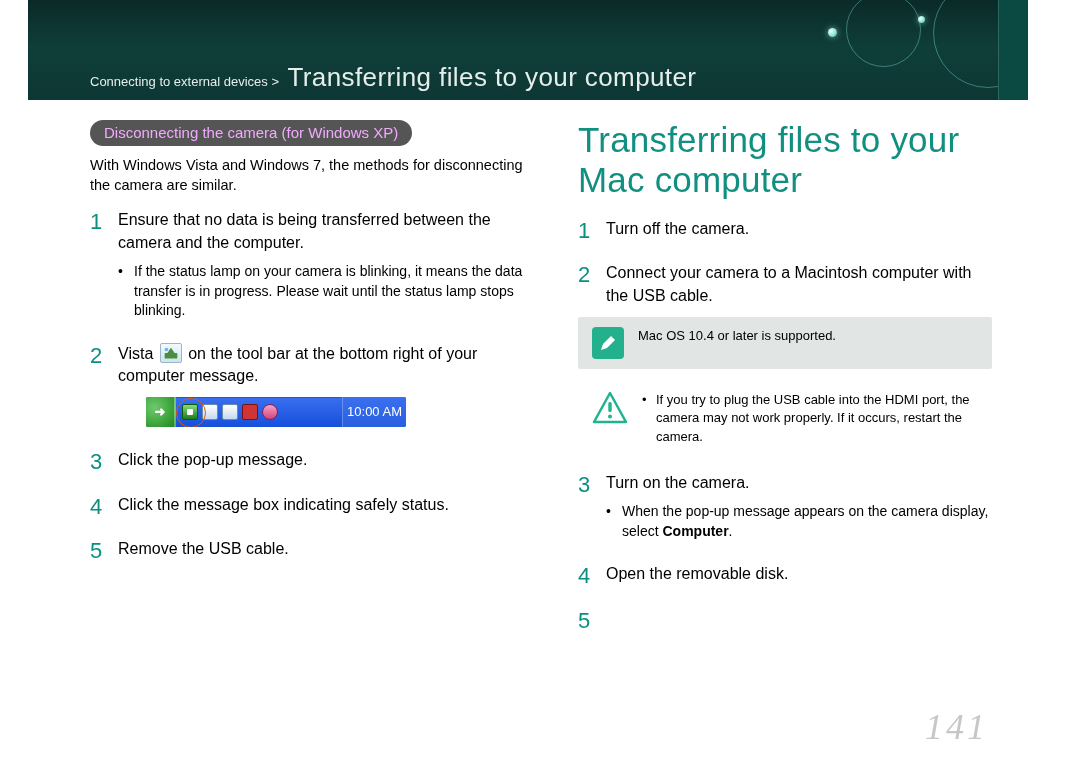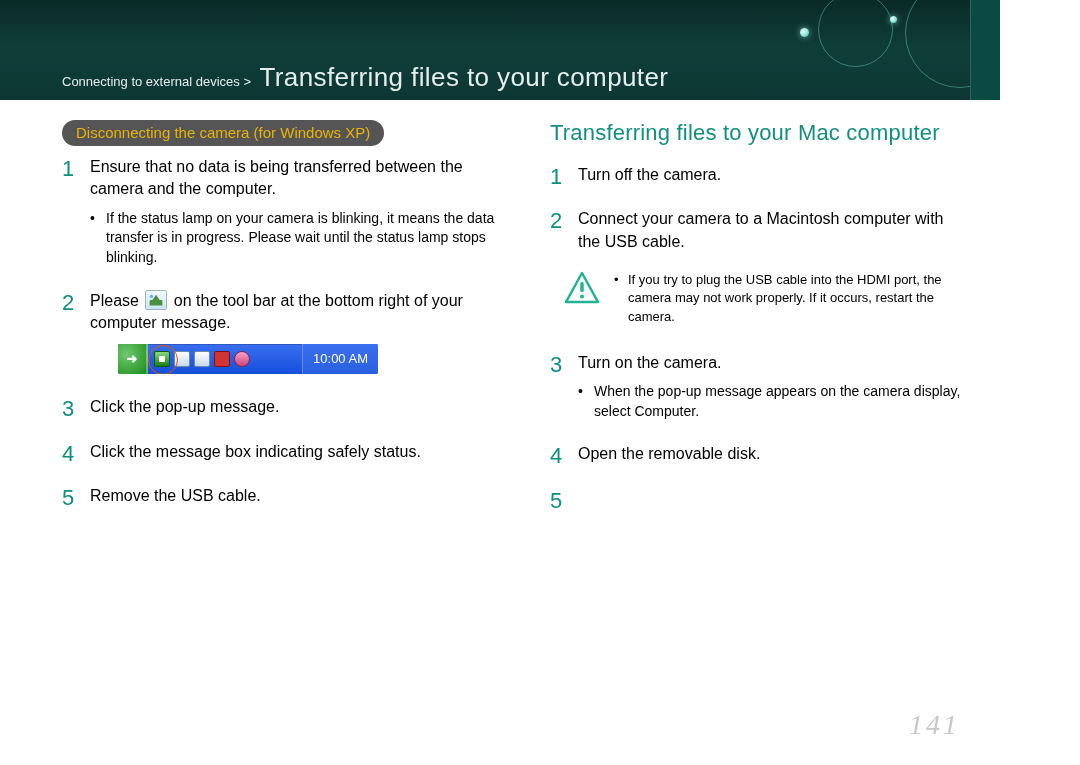--- a/index.html
+++ b/index.html
@@ -1,17 +1,17 @@
 <!DOCTYPE html>
 <html><head>
 <meta charset="utf-8">
 <style>
   * { margin:0; padding:0; box-sizing:border-box; }
   body { font-family: Arial, Helvetica, sans-serif; background:#fff; color:#000; }
-  .page { width:1000px; height:765px; position:relative; background:#fff; overflow:hidden; }
+  .page { width:1000px; height:765px; position:relative; background:#fff; overflow:hidden;margin-left:28px; }
 
   
   .topband { position:absolute; top:0; left:0; right:0; height:100px; background:linear-gradient(to bottom,#0a2a28 0%, #0f3e39 48%, #0d3734 100%); z-index:0; }
   .topband .ring1 { position:absolute; width:110px; height:110px; border:1.5px solid rgba(150,255,245,0.35); border-radius:50%; top:-22px; left:905px; }
   .topband .ring2 { position:absolute; width:75px; height:75px; border:1.5px solid rgba(150,255,245,0.35); border-radius:50%; top:-8px; left:818px; }
   .topband .dot  { position:absolute; width:9px; height:9px; border-radius:50%; background:radial-gradient(circle at 35% 35%, #eafdfb, #8fe4d7 55%, #3aa89a); box-shadow:0 0 6px rgba(180,255,245,0.6);}
   .topband .d1 { top:28px; left:800px; }
   .topband .d2 { top:16px; left:890px; width:7px; height:7px; }
   .topband .d3 { top:62px; left:1000px; width:7px; height:7px; }
   .rightstrip { position:absolute; top:0; right:0; width:30px; height:100px; background:#0a4a43; border-left:1px solid rgba(255,255,255,0.15); z-index:1; }
@@ -19,66 +19,66 @@
   
   .crumbs { position:absolute; top:62px; left:62px; color:#e6eeed; z-index:2; }
   .crumbs .small { font-size:13px; margin-right:4px; font-weight:400; }
   .crumbs .big { font-size:26px; font-weight:300; letter-spacing:0.4px; }
 
   
   .cols { position:absolute; top:120px; left:62px; right:36px; bottom:50px; display:flex; gap:34px; z-index:2;}
   .col-left { flex:0 0 454px; }
   .col-right { flex:1 1 auto; }
 
-  .pill { display:inline-block; background:#555; color:#eab308; border-radius:999px; padding:4px 14px 5px; font-size:15px; margin-bottom:10px; }
+  .pill { display:inline-block; background:#555; color:#f0abfc; border-radius:999px; padding:4px 14px 5px; font-size:15px; margin-bottom:10px; }
 
   .para { font-size:14.5px; line-height:1.35; margin-bottom:14px; color:#000; }
 
   
   .nlist { list-style:none; }
   .nlist > li { position:relative; padding-left:28px; margin-bottom:22px; font-size:16px; line-height:1.4; }
   .nlist > li .num { position:absolute; left:0; top:-2px; font-size:22px; font-weight:400; color:#0c8f80; font-family: "Arial Narrow", Arial, sans-serif; }
   .bullets { list-style:none; margin-top:8px; }
   .bullets > li { position:relative; padding-left:16px; font-size:14px; line-height:1.4; margin-bottom:0; }
   .bullets > li::before { content:"•"; position:absolute; left:0; top:0; font-size:14px; }
-  .bold { font-weight:400; }
+  .bold { font-weight:700; }
 
   .iconbox { display:inline-block; vertical-align:-4px; width:22px; height:20px; background:linear-gradient(#f1fbff,#cde4f0); border:1px solid #9bb7c5; border-radius:2px; position:relative; margin:0 2px; }
   .iconbox svg { position:absolute; inset:0; }
 
   
   .taskbar { margin:10px 0 20px 28px; width:260px; height:30px; background:linear-gradient(#3a6ff0,#154fdb); border-radius:2px; display:flex; align-items:center; box-shadow:0 1px 0 rgba(0,0,0,0.2) inset; overflow:hidden; }
   .tb-start { width:30px; height:100%; background:radial-gradient(circle at 30% 35%, #6fc96e, #1d8c1c); display:flex; align-items:center; justify-content:center; border-right:2px solid rgba(255,255,255,0.2); }
   .tb-start span { color:#fff; font-size:13px; font-weight:700; }
   .tb-icons { display:flex; align-items:center; gap:4px; padding:0 6px; }
   .tb-icons .ic { width:16px; height:16px; border-radius:2px; }
   .tb-icons .i1 { background:linear-gradient(#8bd87f,#1b7d17); border:1px solid #0b5c09; position:relative; }
   .tb-icons .i1::after { content:""; position:absolute; top:4px; left:4px; width:6px; height:6px; background:#fff; border-radius:1px; }
   .circled { position:relative; }
   .circled::before { content:""; position:absolute; top:-7px; left:-7px; width:28px; height:28px; border:1.5px solid #e25a00; border-radius:50%; }
   .tb-icons .i2 { background:linear-gradient(#fff,#c6d9ee); border:1px solid #6c8aaa; }
   .tb-icons .i3 { background:linear-gradient(#fff,#c6d9ee); border:1px solid #6c8aaa; }
   .tb-icons .i4 { background:#d03434; border:1px solid #7a1010; }
   .tb-icons .i5 { background:linear-gradient(#f7a1c5,#d0447f); border:1px solid #8c1e4d; border-radius:50%; }
-  .tb-time { margin-left:auto; padding:0 10px; color:#fff; font-size:13px; height:100%; display:flex; align-items:center; background:linear-gradient(#3a6ff0,#2a5fe0); border-left:1px solid rgba(255,255,255,0.25);}
-
-  
-  .sect-title { font-size:22px; color:#118f80; font-weight:400; letter-spacing:0.2px; margin-bottom:18px; }
+  .tb-time { margin-left:auto; padding:0 4px; color:#fff; font-size:13px; height:100%; display:flex; align-items:center; background:linear-gradient(#3a6ff0,#2a5fe0); border-left:1px solid rgba(255,255,255,0.25);}
+
+  
+  .sect-title { font-size:35px; color:#118f80; font-weight:400; letter-spacing:0.2px; margin-bottom:18px; }
 
   .note { display:flex; gap:14px; background:#e1e5e3; border-radius:2px; padding:10px 14px; margin:8px 0 14px; align-items:flex-start; }
   .note .nicon { flex:0 0 32px; height:32px; background:#22b18c; border-radius:4px; display:flex; align-items:center; justify-content:center; }
   .note .ntext { font-size:13px; line-height:1.35; }
   .caution { display:flex; gap:14px; padding:8px 14px 14px; align-items:flex-start; }
   .caution .cicon { flex:0 0 36px; }
   .caution .cicon svg { display:block; }
   .caution ul { list-style:none; font-size:13px; line-height:1.4; }
   .caution ul li { position:relative; padding-left:14px; margin-bottom:6px; }
   .caution ul li::before { content:"•"; position:absolute; left:0; }
 
-  .pagenum { position:absolute; bottom:24px; right:40px; font-size:28px; font-style:italic; color:#c7c7c7; font-family: Georgia, 'Times New Roman', serif; letter-spacing:3px; z-index:2;}
+  .pagenum { position:absolute; bottom:17px; right:40px; font-size:36px; font-style:italic; color:#c7c7c7; font-family: Georgia, 'Times New Roman', serif; letter-spacing:3px; z-index:2;}
 </style>
 </head>
 <body>
 
 <div class="page">
 
   <div class="topband">
     <div class="ring1"></div>
     <div class="ring2"></div>
     <div class="dot d1"></div>
@@ -89,32 +89,33 @@
 
   <div class="crumbs">
     <span class="small">Connecting to external devices &gt;</span>
     <span class="big">Transferring files to your computer</span>
   </div>
 
   <div class="cols">
 
     <div class="col-left">
       <div class="pill">Disconnecting the camera (for Windows XP)</div>
+      <p class="para">With Windows Vista and Windows 7, the methods for disconnecting the camera are similar.</p>
 
       <ol class="nlist">
         <li>
           <span class="num">1</span>
           <span>Ensure that no data is being transferred between the camera and the computer.</span>
           <ul class="bullets">
             <li>If the status lamp on your camera is blinking, it means the data transfer is in progress. Please wait until the status lamp stops blinking.</li>
           </ul>
         </li>
         <li>
           <span class="num">2</span>
-          <span>Please </span>
+          <span>Vista </span>
           <span class="iconbox">
             <svg viewBox="0 0 22 20">
                 <rect x="4" y="10" width="14" height="6" rx="1" fill="#4a8f3f"></rect>
                 <path d="M7 10 L11 4 L15 10 Z" fill="#4a8f3f"></path>
                 <circle cx="6" cy="6" r="2" fill="#6ab3f2"></circle>
               </svg>
           </span>
           <span> on the tool bar at the bottom right of your computer message.</span>
           <div class="taskbar">
             <div class="tb-start">
@@ -152,20 +153,28 @@
         <li>
           <span class="num">1</span>
           <span>Turn off the camera.</span>
         </li>
         <li style="margin-bottom:10px;">
           <span class="num">2</span>
           <span>Connect your camera to a Macintosh computer with the USB cable.</span>
         </li>
       </ol>
 
+      <div class="note">
+        <div class="nicon">
+          <svg width="20" height="20" viewBox="0 0 20 20">
+              <path d="M3 17 L5 11 L13 3 L17 7 L9 15 Z" fill="#fff"></path>
+            </svg>
+        </div>
+        <div class="ntext">Mac OS 10.4 or later is supported.</div>
+      </div>
 
       <div class="caution">
         <div class="cicon">
           <svg width="36" height="34" viewBox="0 0 36 34">
               <path d="M18 2 L34 31 L2 31 Z" fill="none" stroke="#1fb48f" stroke-width="2.5" stroke-linejoin="round"></path>
               <rect x="16.3" y="11" width="3.4" height="10" rx="1.5" fill="#1fb48f"></rect>
               <circle cx="18" cy="25.5" r="2" fill="#1fb48f"></circle>
             </svg>
         </div>
         <ul>

